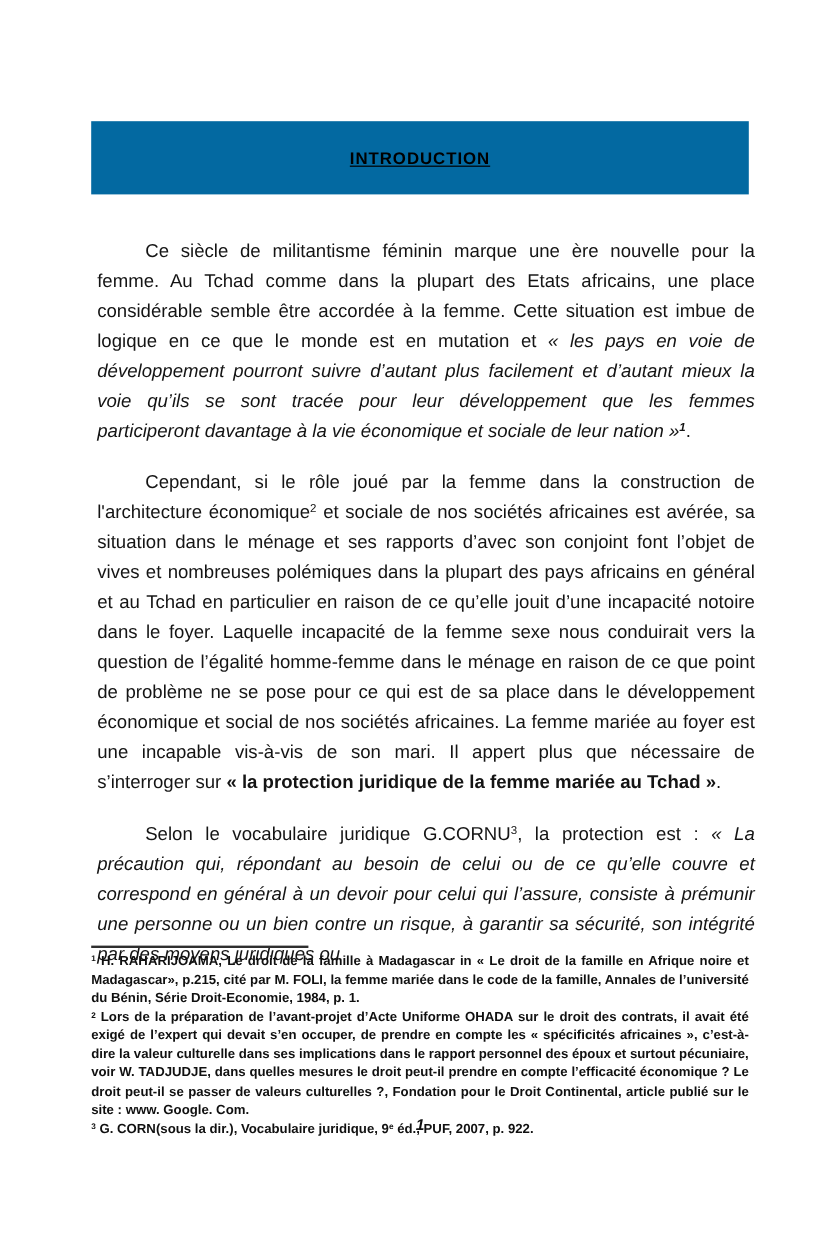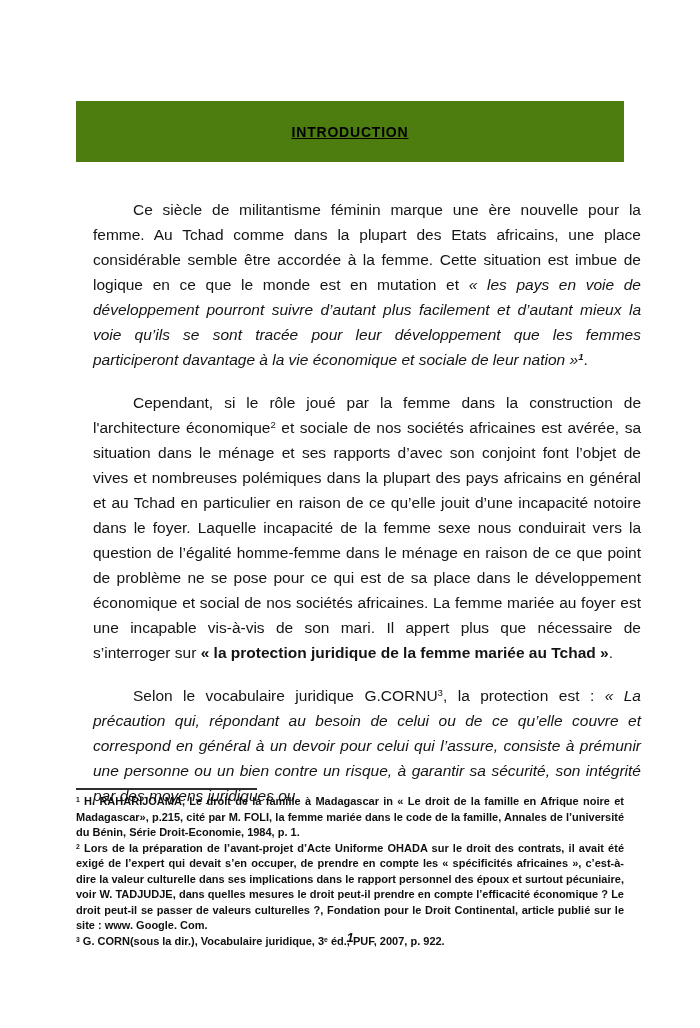--- a/index.html
+++ b/index.html
@@ -14,35 +14,35 @@
     background: #ffffff;
     font-family: "Liberation Sans", "DejaVu Sans", sans-serif;
     overflow: hidden;
   }
   .title-bar {
     position: absolute;
     left: 76px;
     top: 101px;
     width: 548px;
     height: 61px;
-    background: #4d7c0f;
+    background: #0369a1;
     display: flex;
     align-items: center;
     justify-content: center;
   }
   .title-text {
     color: #000000;
     font-size: 14px;
     font-weight: bold;
     text-decoration: underline;
     letter-spacing: 0.8px;
   }
   .content {
     position: absolute;
-    left: 93px;
+    left: 81px;
     top: 197px;
     width: 548px;
     font-size: 15.5px;
     line-height: 25px;
     text-align: justify;
     color: #141414;
   }
   .body-par {
     margin: 0 0 18px 0;
     text-indent: 40px;
@@ -101,19 +101,19 @@
       <p class="body-par"><span>Ce siècle de militantisme féminin marque une ère nouvelle pour la femme. Au Tchad comme dans la plupart des Etats africains, une place considérable semble être accordée à la femme. Cette situation est imbue de logique en ce que  le monde est en mutation et </span><span class="seg-italic">« les pays en voie de développement pourront suivre d’autant plus facilement et d’autant mieux la voie qu’ils se sont tracée pour leur développement que les femmes participeront davantage à la vie économique et sociale de leur nation »</span><span class="seg-sup seg-bold seg-italic">1</span><span>.</span></p>
       <p class="body-par"><span>Cependant, si le rôle joué  par la femme dans la construction de l'architecture économique</span><span class="seg-sup">2</span><span> et sociale de nos sociétés africaines est avérée, sa situation dans le ménage et ses rapports d’avec son conjoint font l’objet de vives et nombreuses polémiques dans la plupart des pays africains en général et au Tchad en particulier en raison de ce qu’elle jouit d’une incapacité notoire dans le foyer. Laquelle incapacité de la femme sexe nous conduirait vers la question de l’égalité homme-femme dans le ménage en raison de ce que point de problème ne se pose pour ce qui est de sa place dans le développement économique et social de nos sociétés africaines. La femme mariée au foyer est une incapable vis-à-vis de son mari. Il appert plus que nécessaire de s’interroger sur </span><span class="seg-bold">« la protection juridique de la femme mariée au Tchad »</span><span>.</span></p>
       <p class="body-par"><span>Selon le vocabulaire juridique G.CORNU</span><span class="seg-sup">3</span><span>, la protection est : </span><span class="seg-italic">« La précaution qui, répondant au besoin de celui ou de ce qu’elle couvre et correspond en général à un devoir pour celui qui l’assure, consiste à prémunir une personne ou un bien contre un risque, à garantir sa sécurité, son intégrité par des moyens juridiques ou</span></p>
     </div>
 
   <div class="footnote-area">
     <div class="fn-sep"></div>
     <div id="footnotes">
         <p class="footnote"><span class="seg-sup">1</span><span> H. RAHARIJOAMA, Le droit de la famille à Madagascar in « Le droit de la famille en Afrique noire et Madagascar», p.215, cité par M. FOLI, la femme mariée dans le code de la famille, Annales de l’université du Bénin, Série Droit-Economie, 1984, p. 1.</span></p>
         <p class="footnote"><span class="seg-sup">2</span><span> Lors de la préparation de l’avant-projet d’Acte Uniforme OHADA sur le droit des contrats, il avait été exigé de l’expert qui devait s’en occuper, de prendre en compte les « spécificités africaines », c’est-à-dire la valeur culturelle dans ses implications dans le rapport personnel des époux et surtout pécuniaire, voir W. TADJUDJE, dans quelles mesures le droit peut-il prendre en compte l’efficacité économique ? Le droit peut-il se passer de valeurs culturelles ?, Fondation pour le Droit Continental, article publié sur le site : www. Google. Com.</span></p>
-        <p class="footnote"><span class="seg-sup">3</span><span> G. CORN(sous la dir.), Vocabulaire juridique, 3</span><span class="seg-sup">e</span><span> éd., PUF, 2007, p. 922.</span></p>
+        <p class="footnote"><span class="seg-sup">3</span><span> G. CORN(sous la dir.), Vocabulaire juridique, 9</span><span class="seg-sup">e</span><span> éd., PUF, 2007, p. 922.</span></p>
       </div>
   </div>
 
   <div class="page-number">1</div>
 
 </div>
 
 </body></html>

